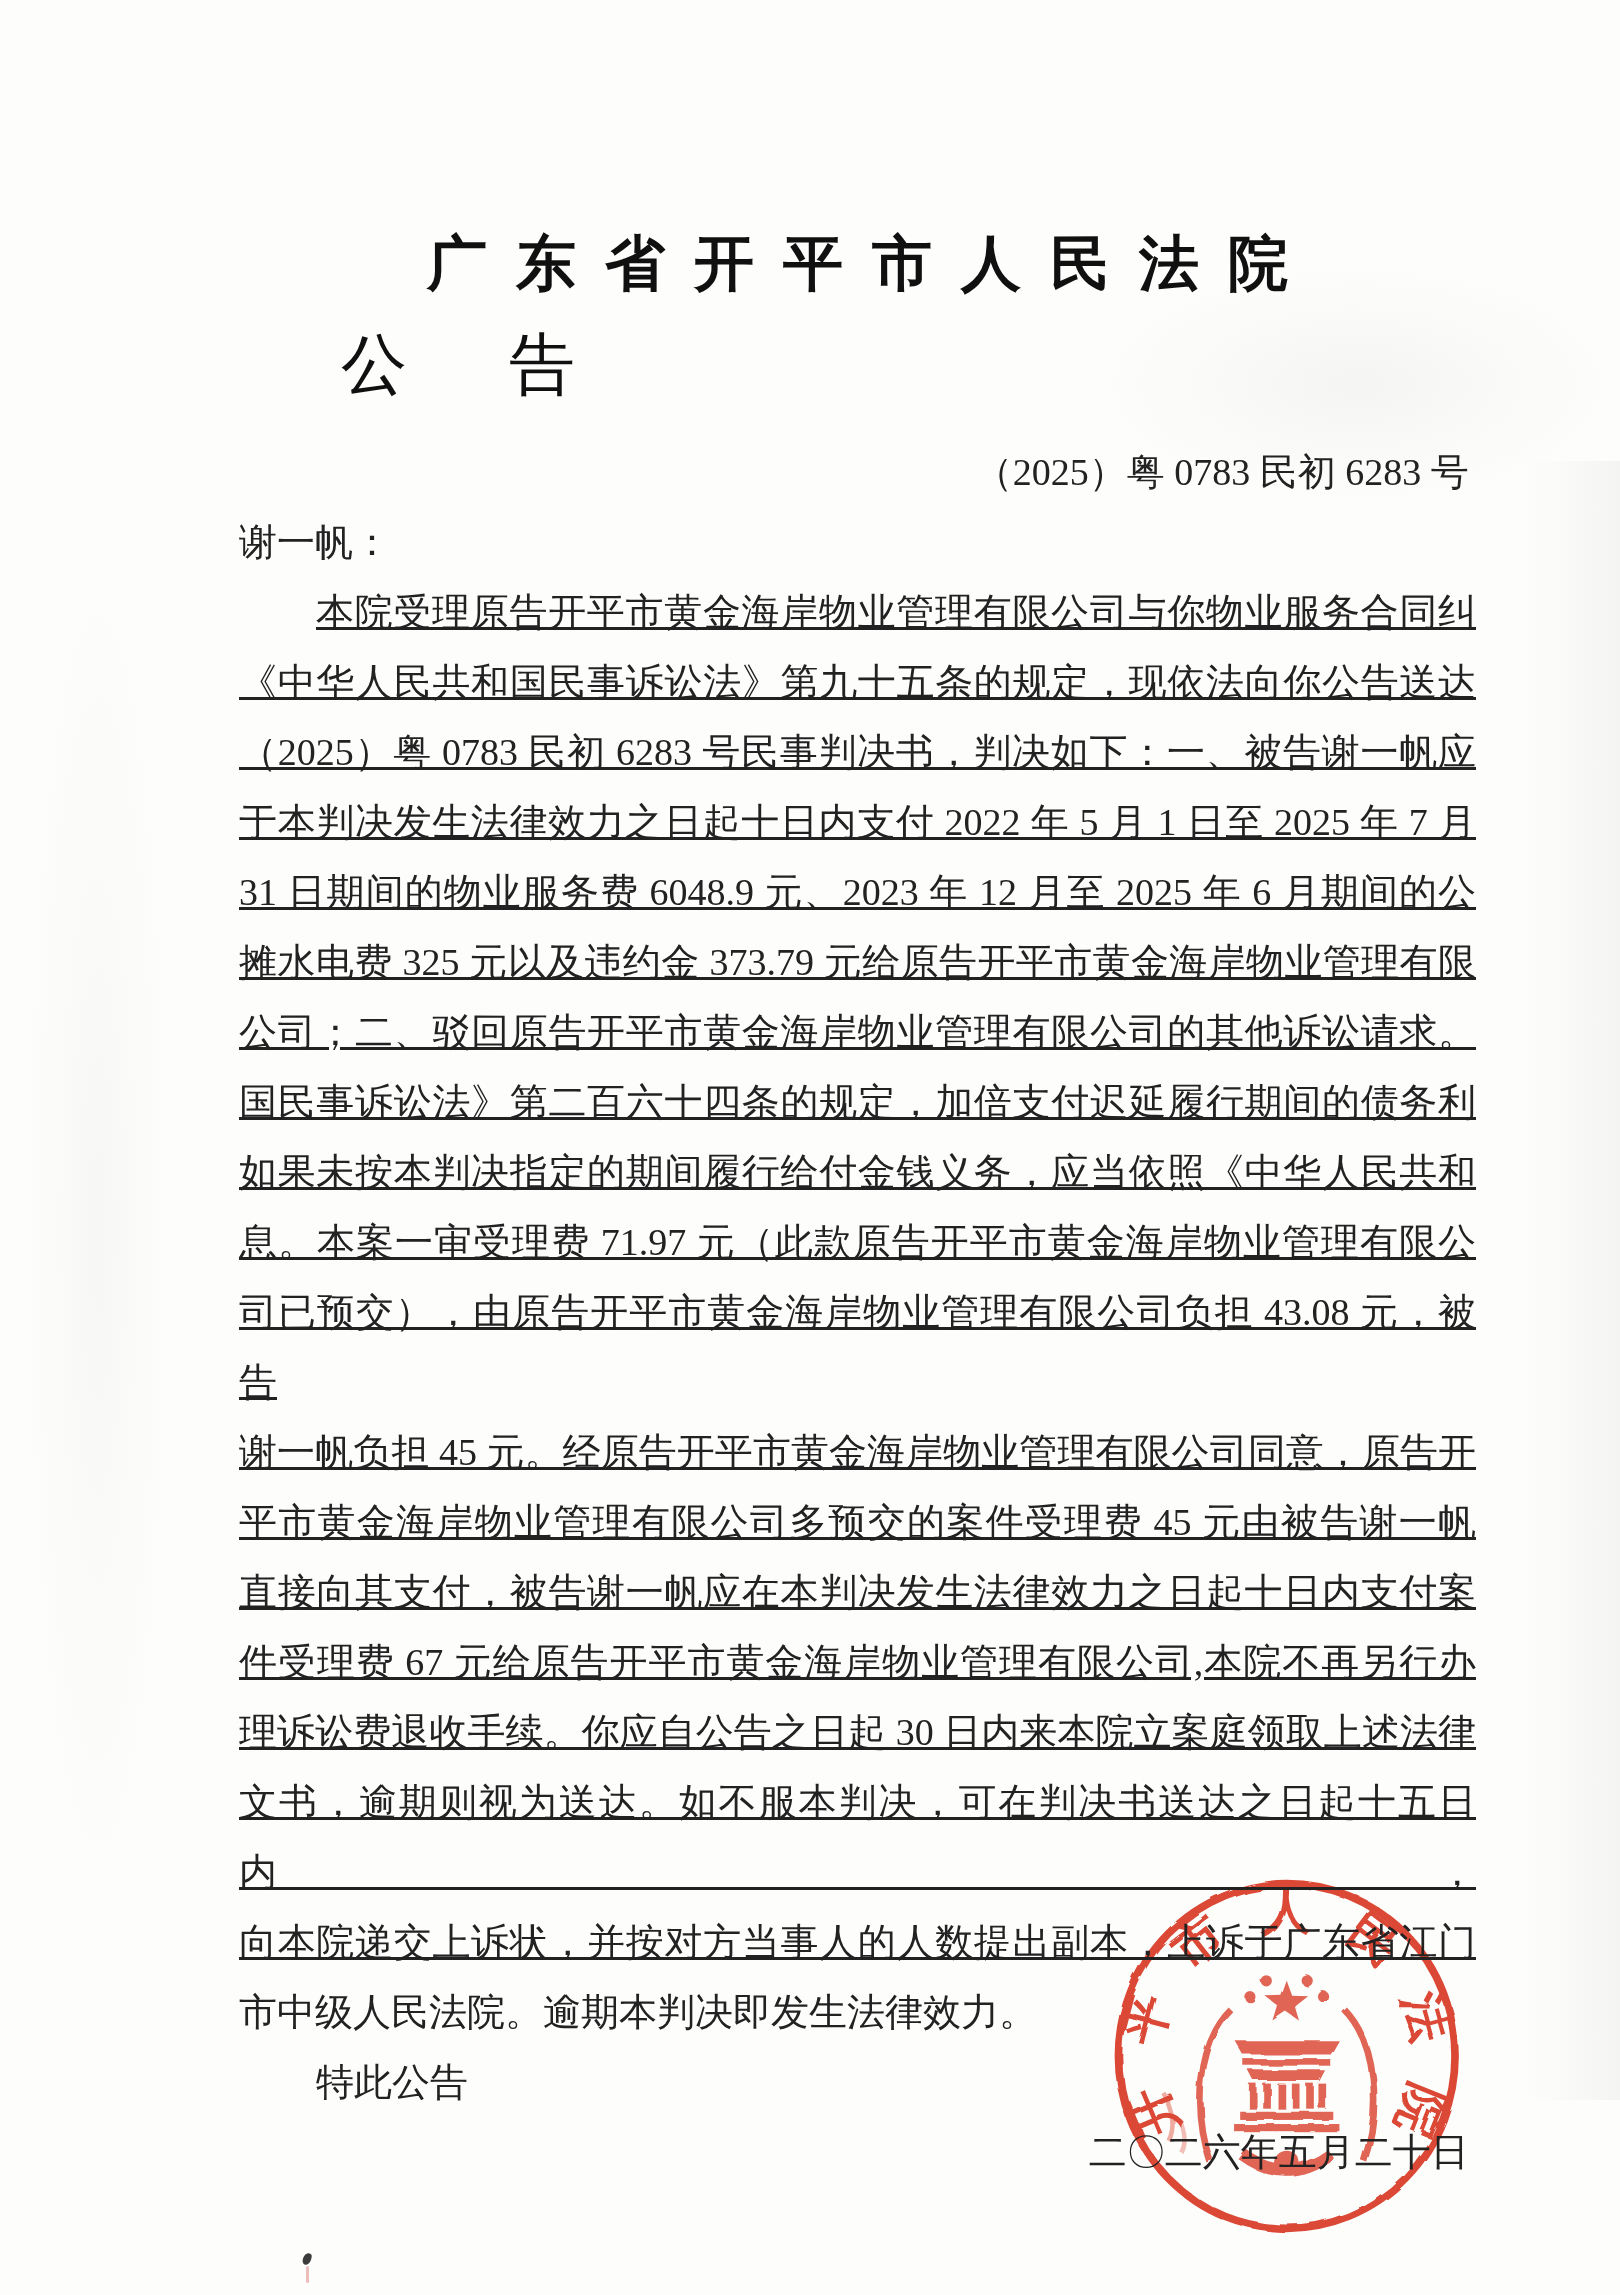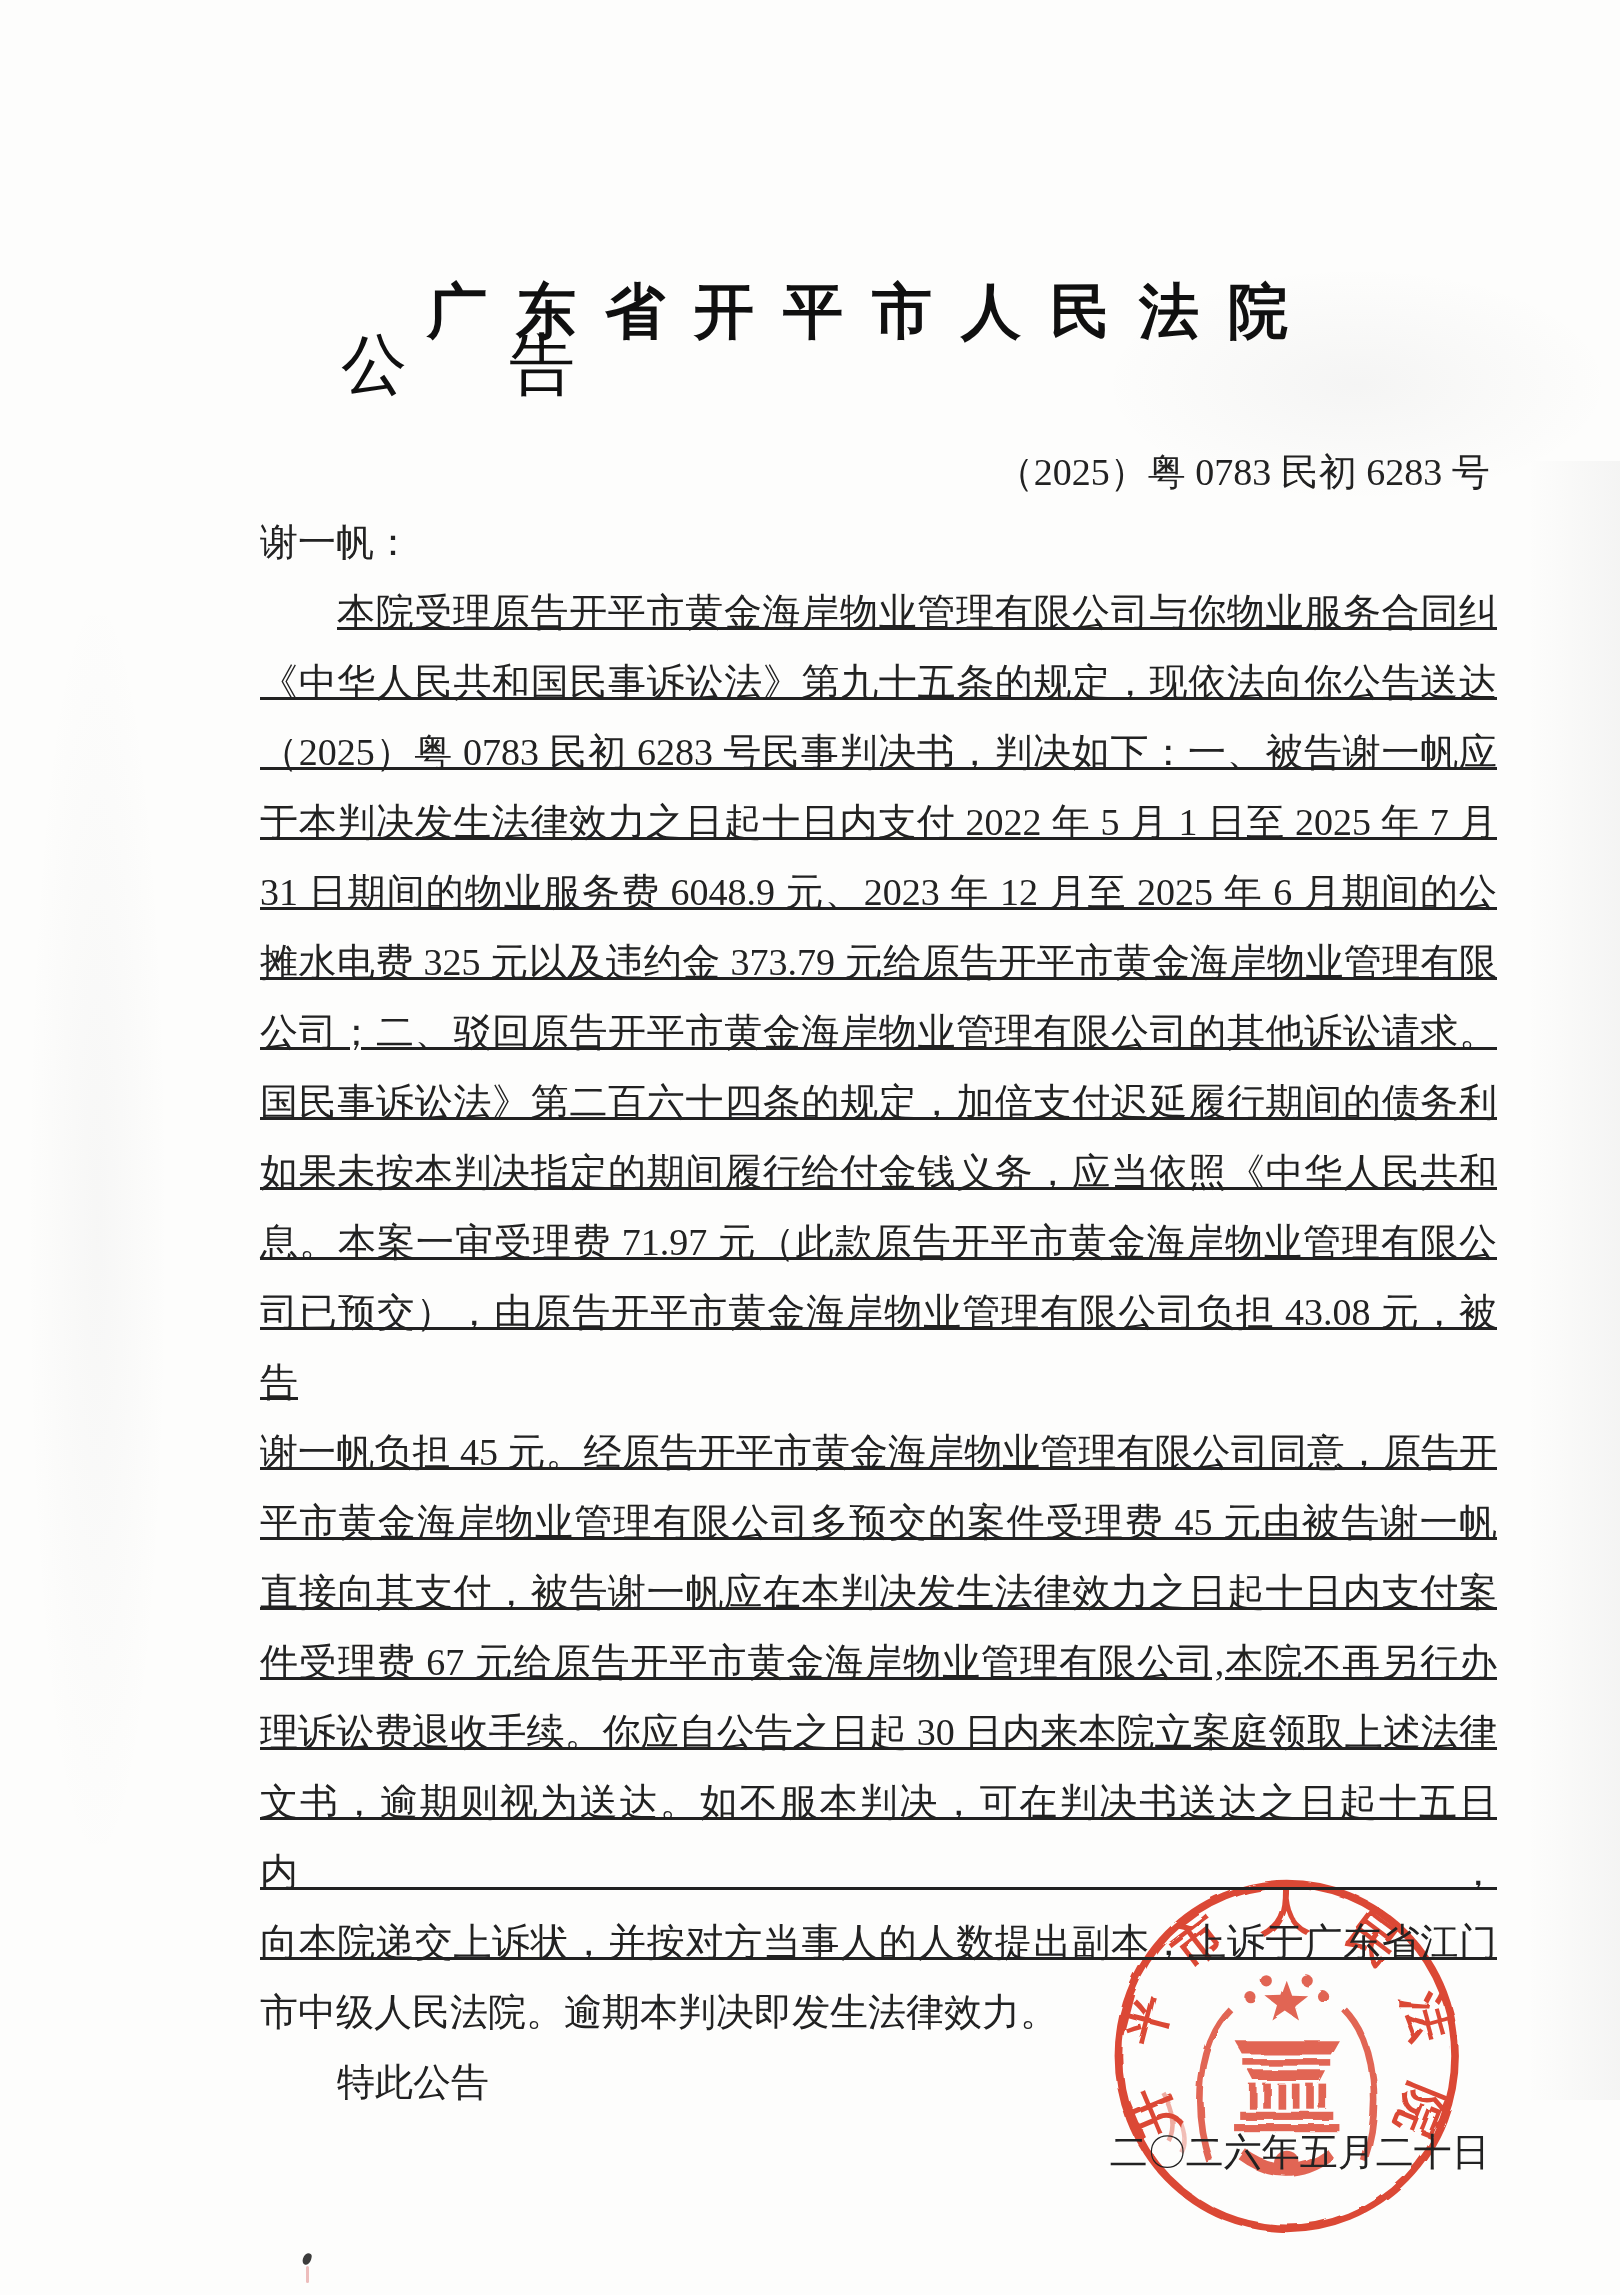--- a/index.html
+++ b/index.html
@@ -21,37 +21,36 @@
   .shade-3 { left:1527px; top:461px; width:94px; height:1639px;
              background:linear-gradient(to right, rgba(0,0,0,0), rgba(80,80,85,.05)); }
 
   .title {
     position:absolute; left:239px; top:224px; width:1237px;
     text-align:center;
     font-size:60px; font-weight:600;
     letter-spacing:29px; padding-left:29px; box-sizing:border-box;
     color:#101010;
     white-space:nowrap;
-    margin-top:48px;
   }
   .subtitle {
     position:absolute; left:239px; top:320px; width:1237px;
     font-size:66px; font-weight:400;
     letter-spacing:102px; padding-left:102px; box-sizing:border-box;
     color:#101010;
     white-space:nowrap;
   }
 
   .body-block {
     position:absolute; left:239px; top:437px; width:1237px;
     font-size:38px; line-height:70px;
     color:#222;
     z-index:3;
   }
-  .line { width:100%;margin-left:21px; }
+  .line { width:100%; }
   .align-left    { text-align:left; }
   .align-right   { text-align:right; padding-right:7.2px; box-sizing:border-box; }
   .align-justify { text-align:justify; text-align-last:justify;text-decoration:underline; }
   .indent        { text-indent:77px; }
 
   .seal {
     position:absolute; left:1114px; top:1879px;
     width:346px; height:354px;
     z-index:2;
     opacity:.93;

